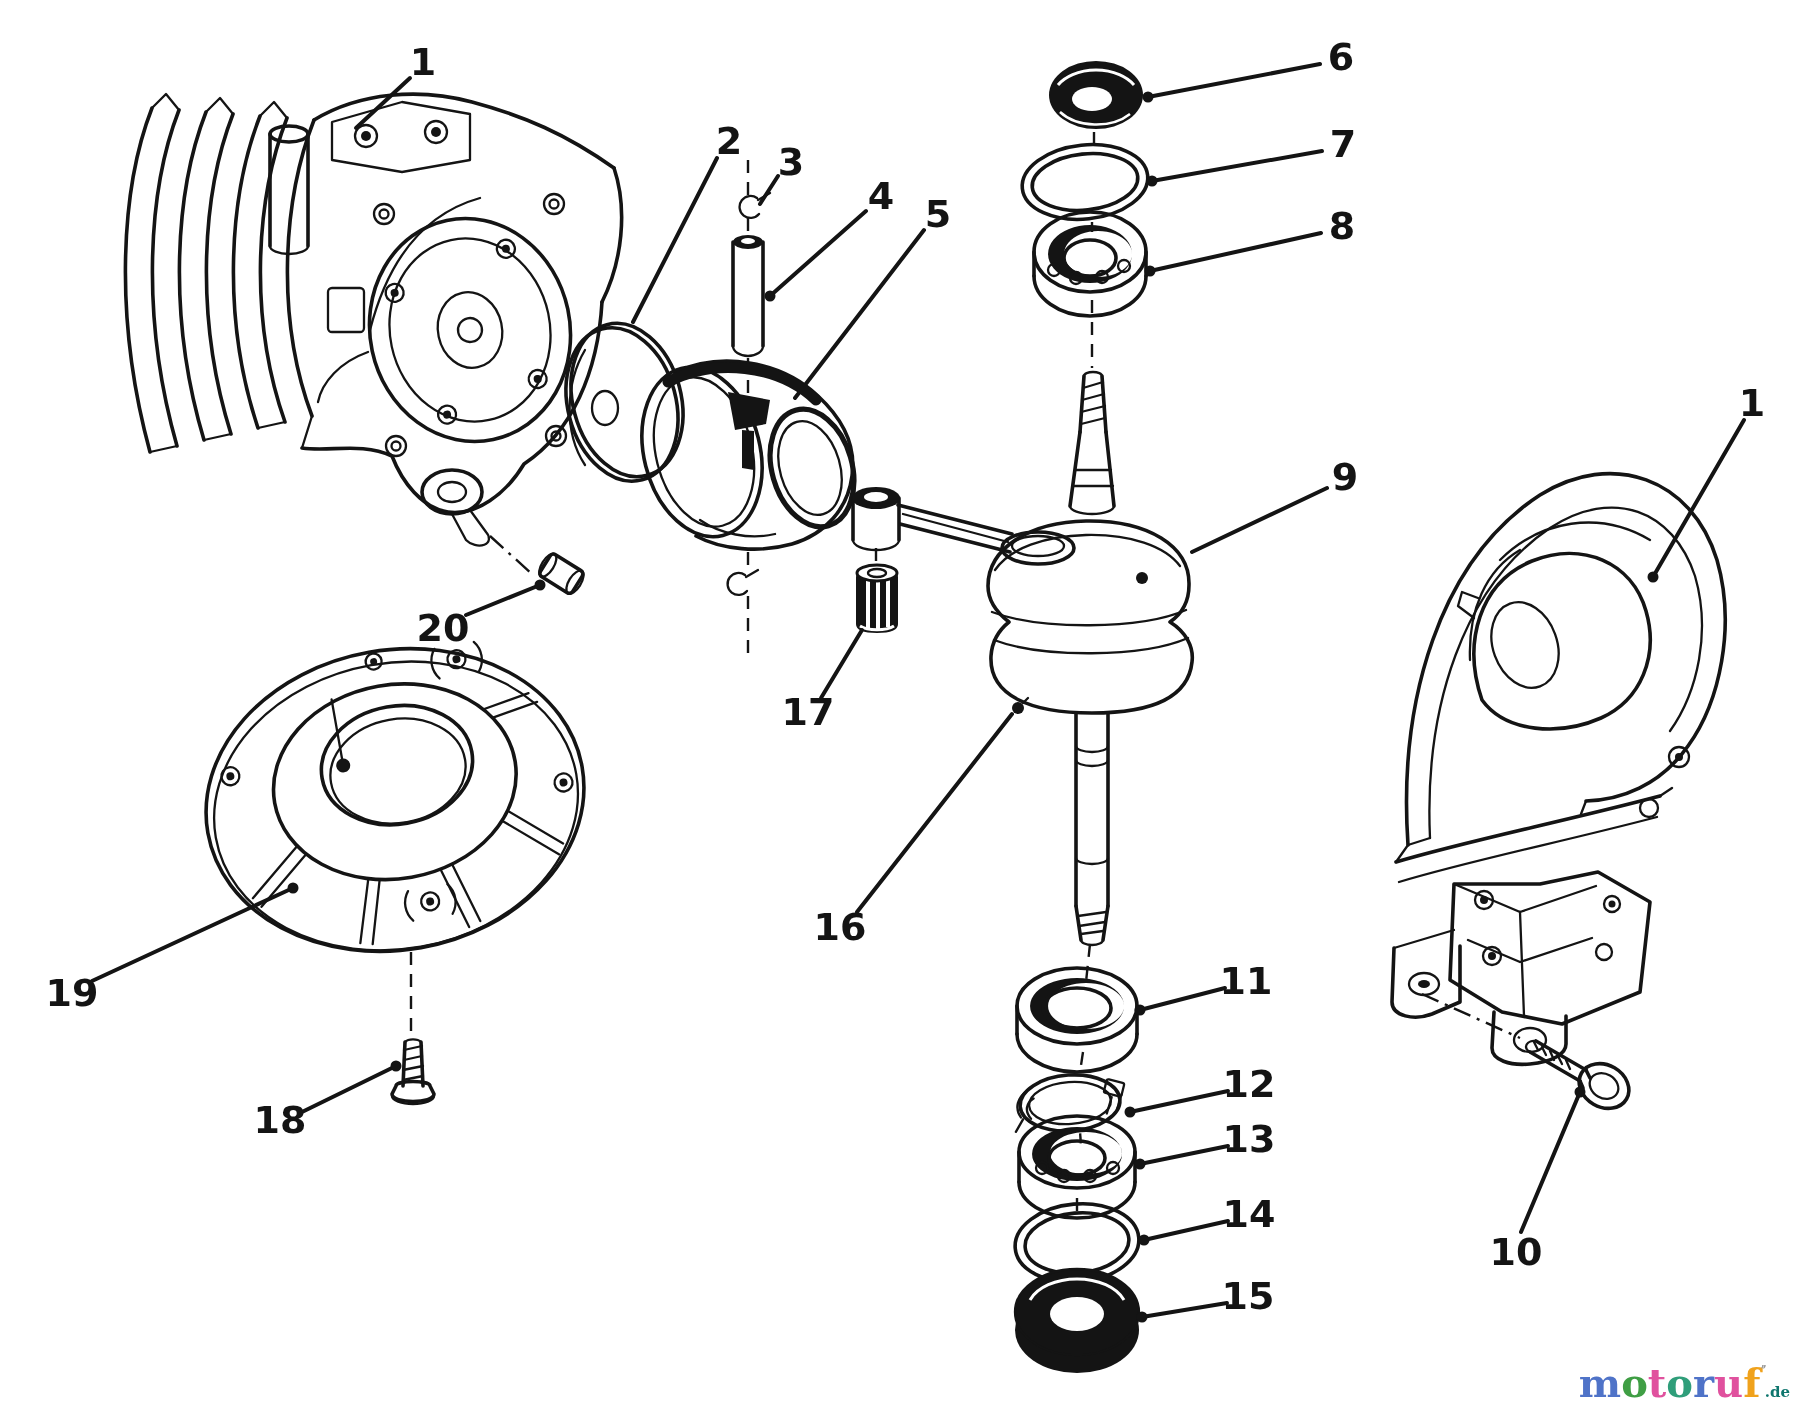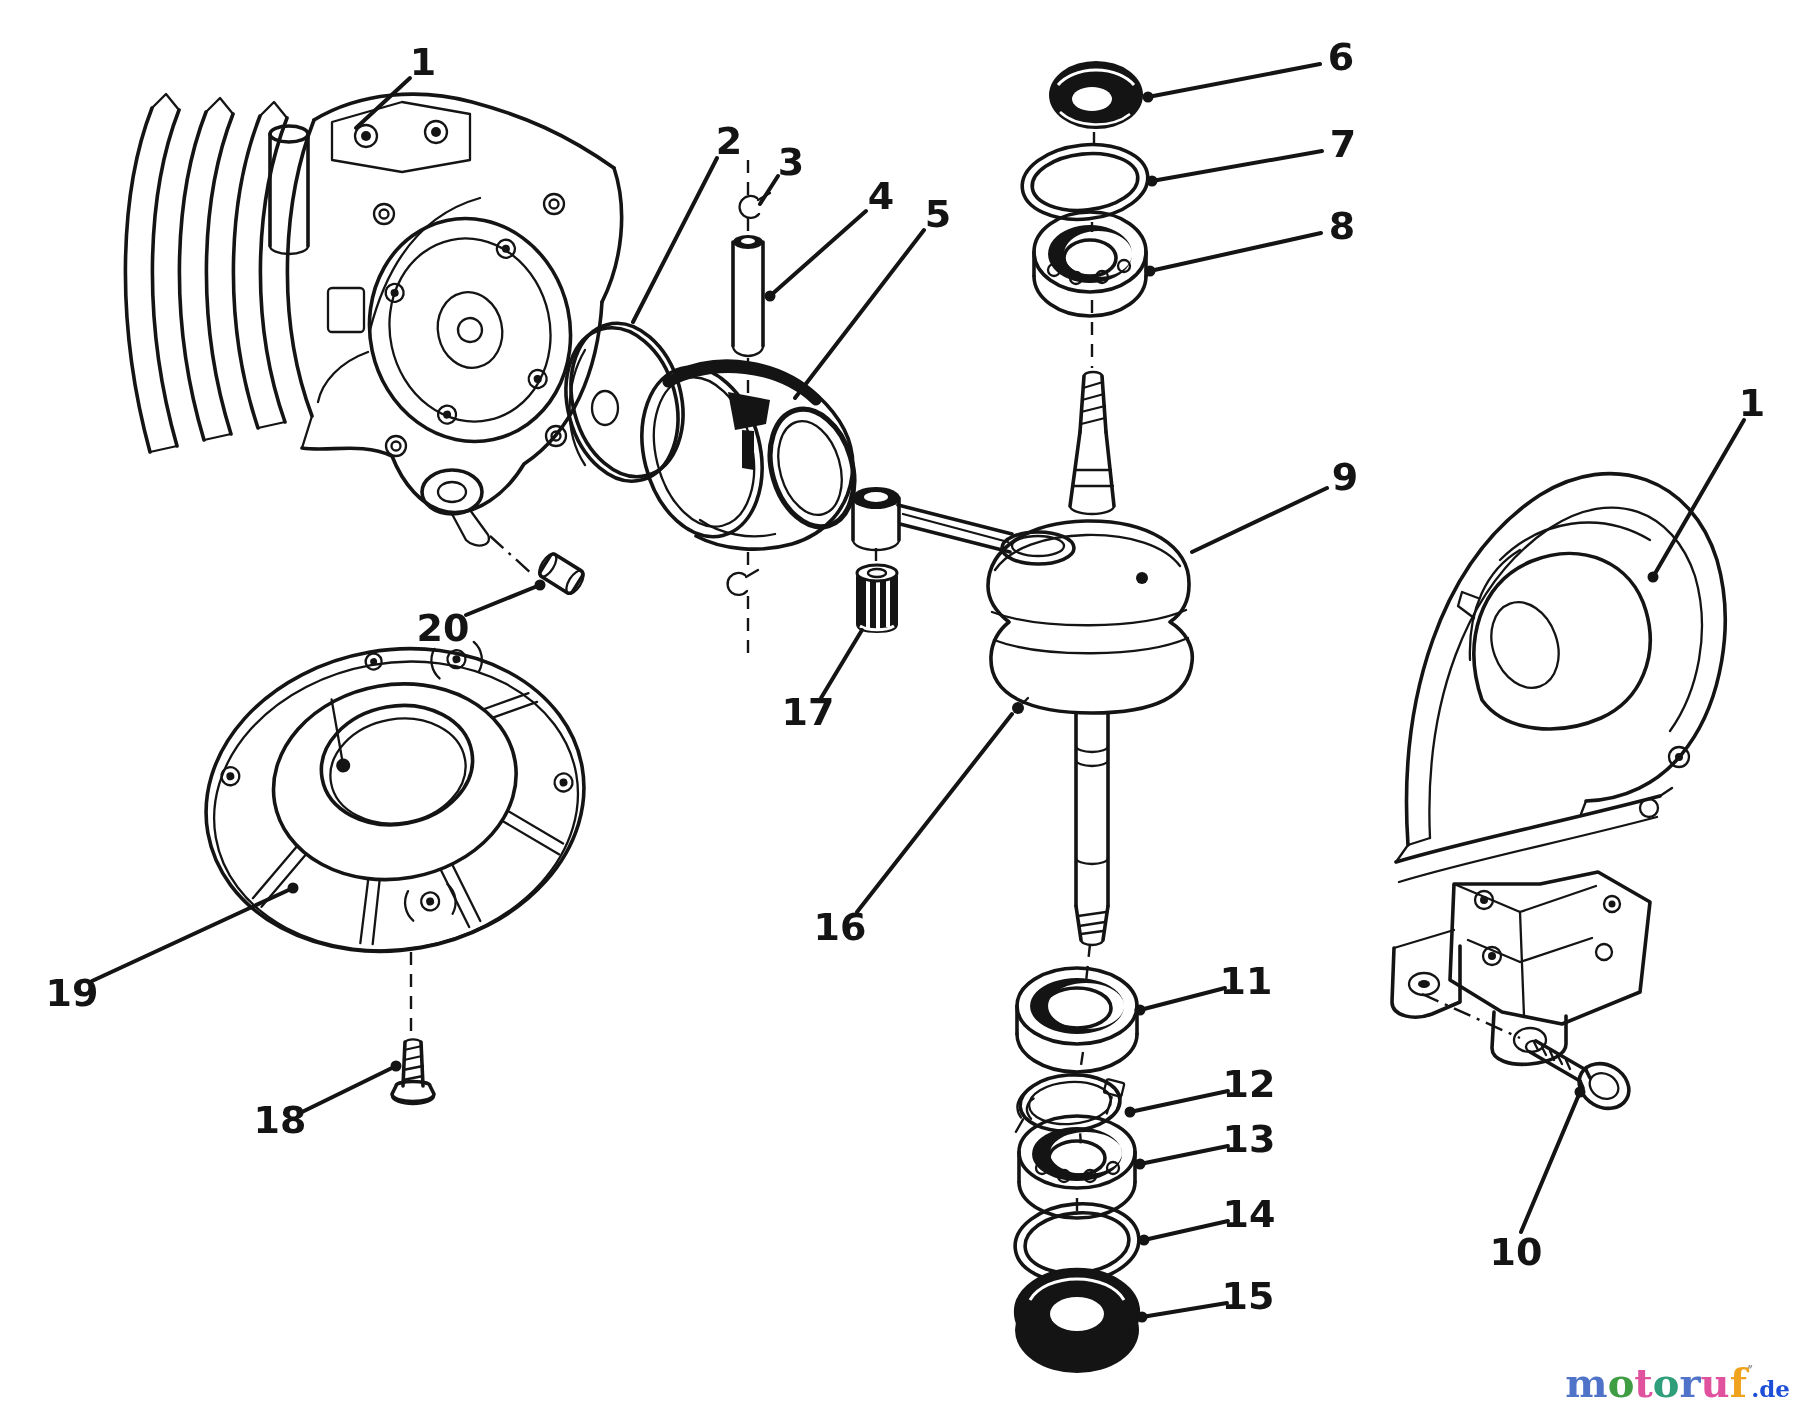--- a/index.html
+++ b/index.html
@@ -12,21 +12,21 @@
   .band{fill:none;stroke:#141414;stroke-width:11;stroke-linecap:round}
   .fillb{fill:#141414;stroke:none}
   .dash{fill:none;stroke:#141414;stroke-width:2.4;stroke-dasharray:13 9}
   .dashdot{fill:none;stroke:#141414;stroke-width:2.4;stroke-dasharray:18 7 3 7}
   .leader{stroke:#141414;stroke-width:4;stroke-linecap:round}
   .leader-dot{fill:#141414}
   .callout{font:700 38px "DejaVu Sans",sans-serif;fill:#141414}
   .watermark{position:absolute;right:10px;bottom:6px;font-family:"DejaVu Serif",serif;
              font-weight:700;font-size:40px;white-space:nowrap;line-height:1}
   .watermark .tm{font-size:12px;color:#999;vertical-align:22px;letter-spacing:-2px}
-  .watermark .suffix{font-size:23px;color:#1d4ed8}
+  .watermark .suffix{font-size:15px;color:#0f766e}
 </style>
 </head>
 <body>
 
 <div class="stage">
 <svg class="art" width="1800" height="1409" viewBox="0 0 1800 1409">
 
   <g>
     <path class="ln" d="M152 108 C120 190 114 320 150 452"></path>
     <path class="ln" d="M179 110 C147 192 141 320 177 446"></path>

